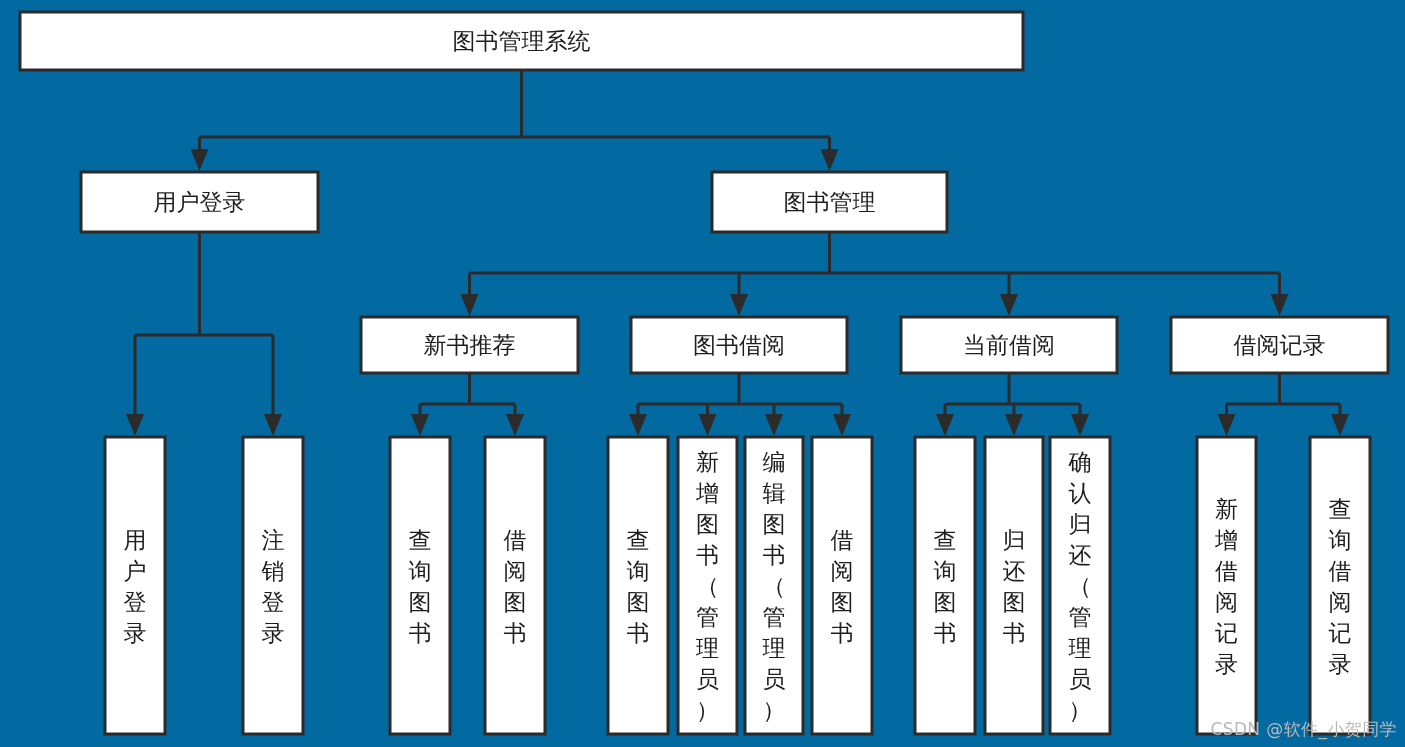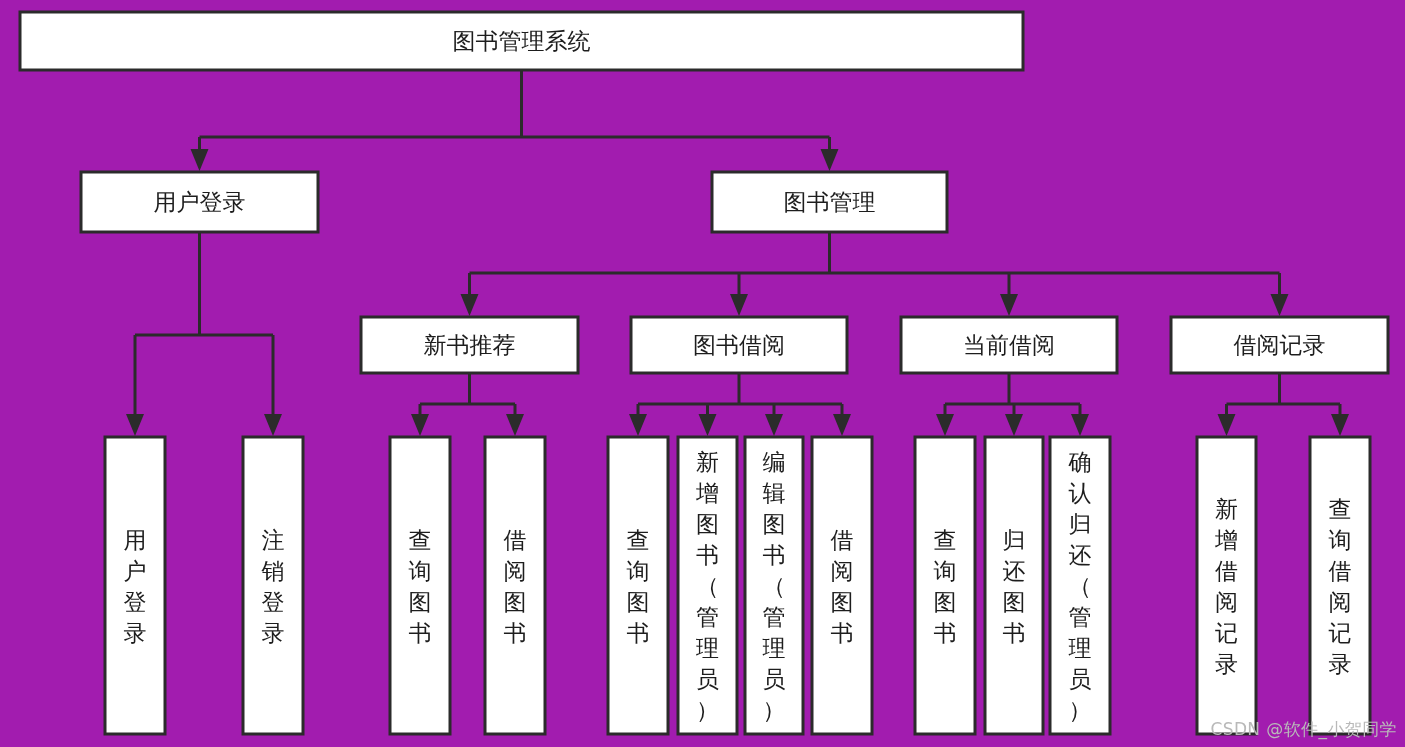--- a/index.html
+++ b/index.html
@@ -10,21 +10,21 @@
   body {
     width: 1405px;
     height: 747px;
     font-family: "DejaVu Sans", "Liberation Sans", sans-serif;
     overflow: hidden;
   }
   #diagram-root {
     position: relative;
     width: 1405px;
     height: 747px;
-    background: #a21caf;
+    background: #0369a1;
   }
   svg#flow {
     position: absolute;
     left: 0;
     top: 0;
     width: 1405px;
     height: 747px;
     display: block;
   }
   .node-rect {

